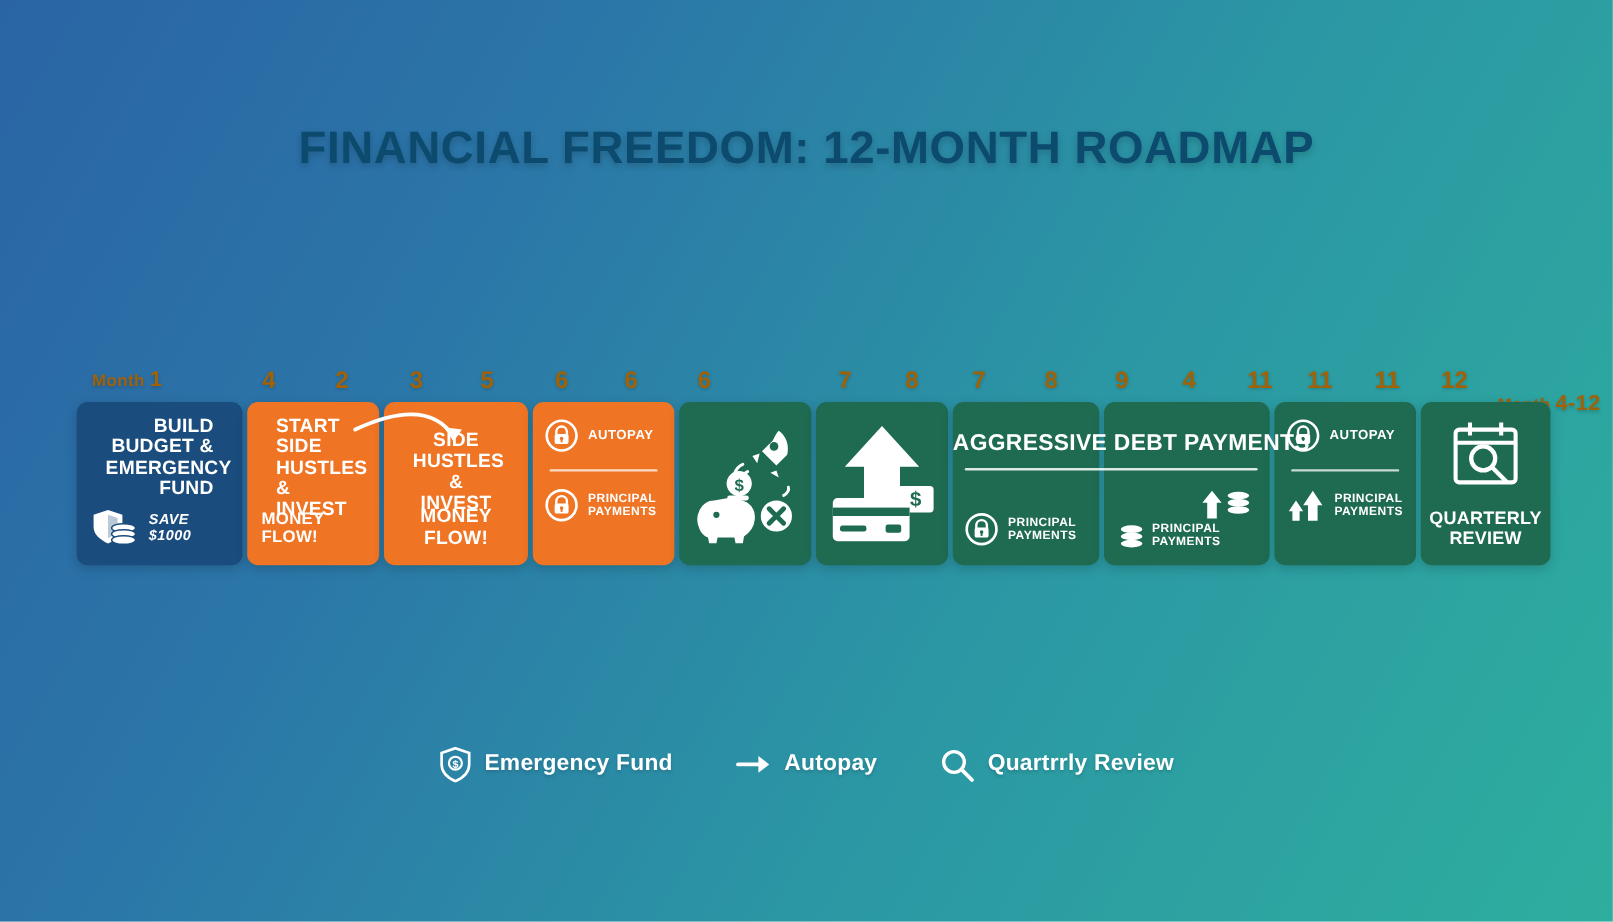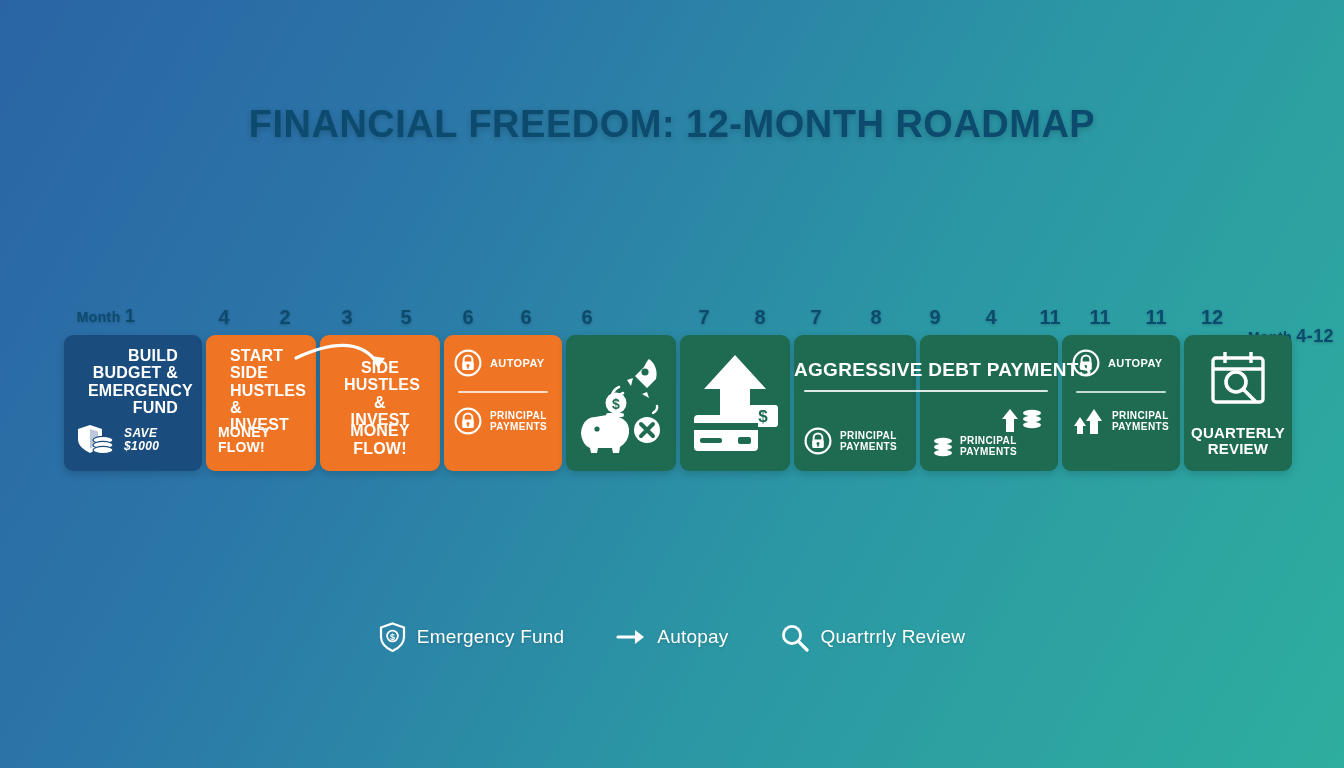--- a/index.html
+++ b/index.html
@@ -14,21 +14,21 @@
     position:absolute; top:103px; left:0; width:100%;
     text-align:center; color:#0c4a6e;
     font-size:38px; font-weight:bold; letter-spacing:0.5px;
     text-shadow:0 2px 6px rgba(0,0,0,0.20);
   }
 
   #board { position:absolute; left:56px; top:306px; width:1232px; height:165px; }
 
   .months { position:absolute; left:0; top:0; width:100%; height:26px; }
   .mnum {
-    position:absolute; color:#0c4a6e; font-weight:bold; font-size:20px;
+    position:absolute; color:#a16207; font-weight:bold; font-size:20px;
     text-shadow:0 1px 3px rgba(0,0,0,0.20); white-space:nowrap;
     transform:translateX(-50%); top:0;
   }
   .mnum.word { font-size:14px; letter-spacing:0.4px; }
   .mnum.word .big { font-size:18px; }
 
   .cards { position:absolute; left:0; top:29px; width:100%; height:136px; }
   .card {
     position:absolute; top:0; height:136px; border-radius:9px;
     color:#ffffff; overflow:hidden;
@@ -51,21 +51,21 @@
   .iconrow .lbl { font-size:10px; font-weight:bold; line-height:1.12; letter-spacing:0.4px; }
 
   .bigicon { position:absolute; left:0; right:0; top:14px; display:flex; justify-content:center; }
 
   #legend {
     position:absolute; left:0; top:622px; width:100%;
     display:flex; justify-content:center; align-items:center; gap:52px;
     color:#ffffff;
   }
   .leg { display:flex; align-items:center; gap:11px; }
-  .leg .txt { font-size:19px; font-weight:normal; letter-spacing:0.2px;
+  .leg .txt { font-size:19px; font-weight:bold; letter-spacing:0.2px;
               text-shadow:0 1px 3px rgba(0,0,0,0.18); }
 
   svg { display:block; }
   .arrowlayer { position:absolute; left:0; top:0; width:100%; height:165px;
                 pointer-events:none; overflow:visible; }
   .spanlabel {
     position:absolute; color:#ffffff; font-weight:bold; font-size:19px;
     letter-spacing:0.3px; white-space:nowrap; text-align:center;
   }
 </style>

